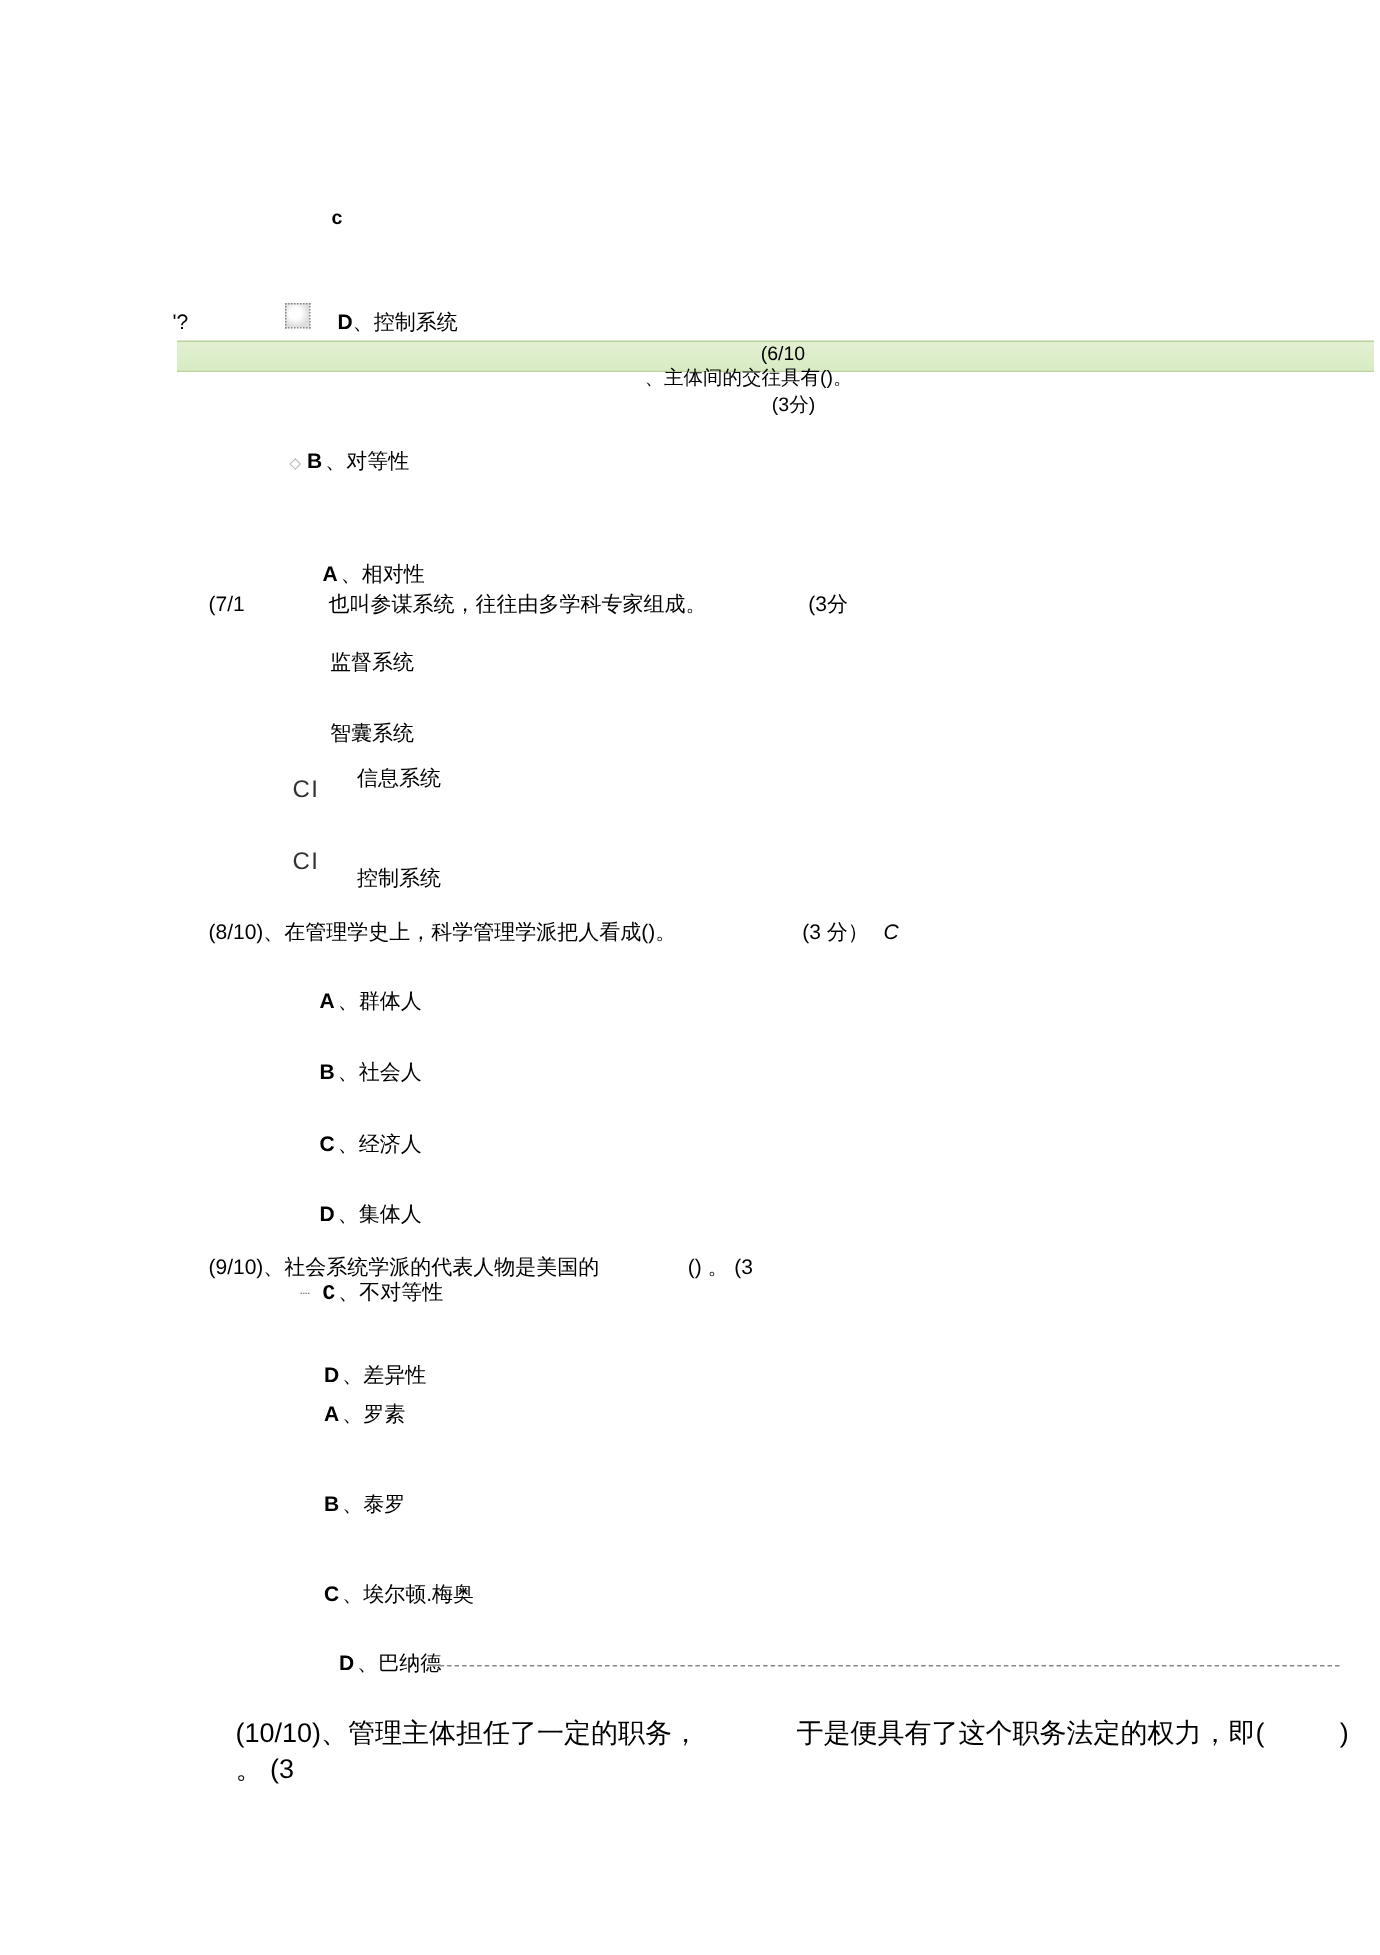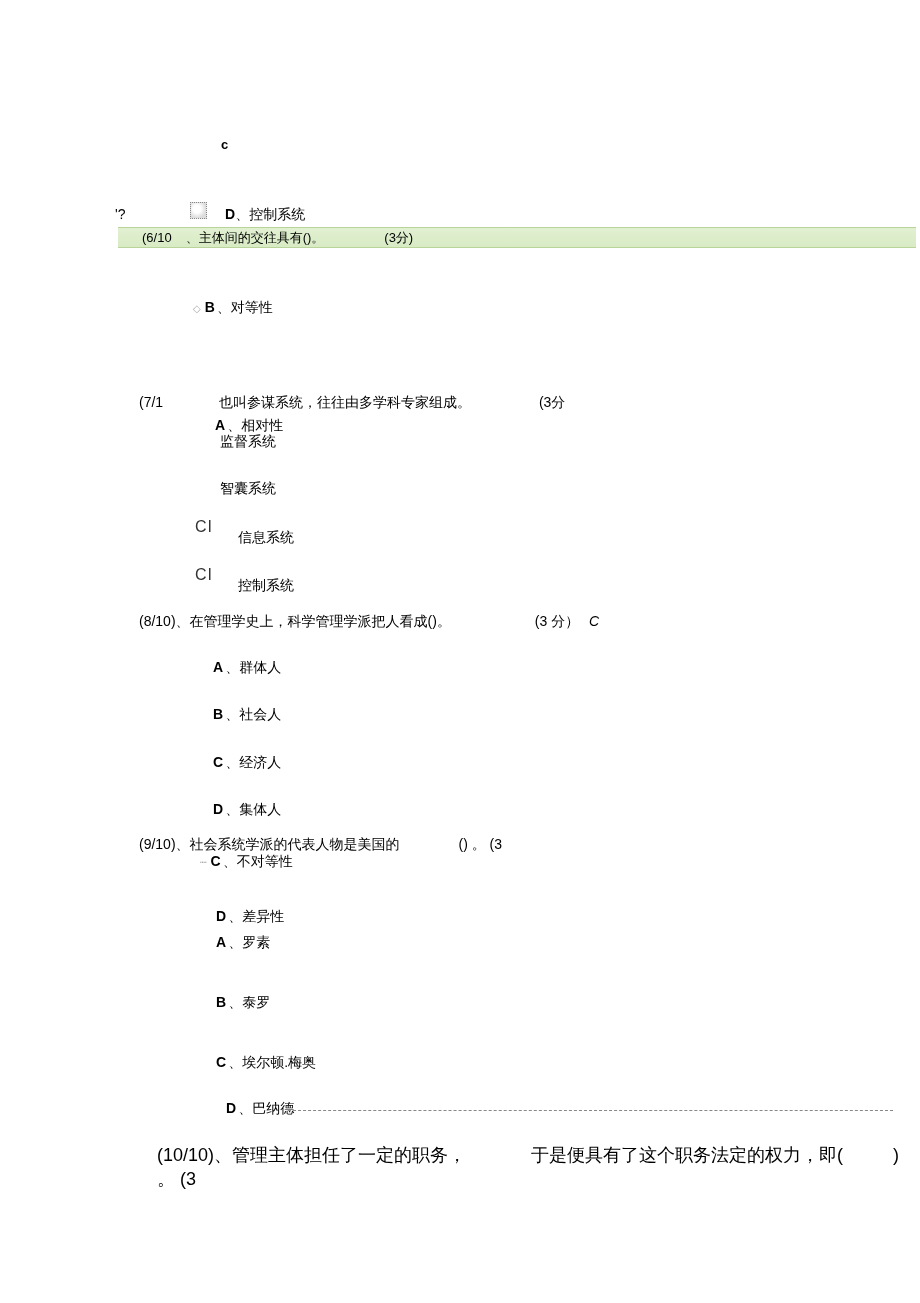--- a/index.html
+++ b/index.html
@@ -47,54 +47,55 @@
     top: 227px;
     width: 798px;
     height: 21px;
     background: linear-gradient(#e2f0d2, #d8ebc4);
     border-top: 1px solid #b8d49a;
     border-bottom: 1px solid #b8d49a;
     display: flex;
     align-items: center;
     padding-left: 24px;
     font-size: 13px;
+    flex-direction: column;
   }
   .q6-bar .num { margin-right: 14px; }
   .q6-bar .txt { margin-right: 60px; }
   .opt {
     position: absolute;
     font-size: 14px;
   }
   .opt .letter { font-weight: bold; margin-right: 2px; }
   .dot {
     color: #aaa;
     font-size: 10px;
     margin-right: 4px;
   }
   .q6-b { left: 193px; top: 299px; }
-  .q6-a { left: 215px; top: 374px; margin-top: 43px; }
+  .q6-a { left: 215px; top: 374px; }
   .q7-line1 { position: absolute; left: 139px; top: 394px; font-size: 14px; }
   .q7-line1 .num { margin-right: 52px; }
   .q7-line1 .points { margin-left: 64px; }
   .q7-optA { left: 220px; top: 433px; }
   .q7-optB { left: 220px; top: 480px; }
   .q7-ci1 { position: absolute; left: 195px; top: 518px; font-size: 16px; color: #333; letter-spacing: 1px;}
-  .q7-optC { left: 238px; top: 529px; }
+  .q7-optC { left: 238px; top: 510px; }
   .q7-ci2 { position: absolute; left: 195px; top: 566px; font-size: 16px; color: #333; letter-spacing: 1px;}
   .q7-optD { left: 238px; top: 577px; }
   .q8 { position: absolute; left: 139px; top: 613px; font-size: 14px; }
   .q8 .points { margin-left: 80px; }
   .q8 .ans { font-style: italic; margin-left: 6px; }
   .q8-a { left: 213px; top: 659px; }
   .q8-b { left: 213px; top: 706px; }
   .q8-c { left: 213px; top: 754px; }
   .q8-d { left: 213px; top: 801px; }
   .q9 { position: absolute; left: 139px; top: 836px; font-size: 14px; }
   .q9 .paren { margin-left: 55px; }
-  .q6-c { left: 200px; top: 853px; }
+  .q6-c { left: 200px; top: 853px; font-family: Liberation Mono, monospace; }
   .q6-d { left: 216px; top: 908px; }
   .q9-a { left: 216px; top: 934px; }
   .q9-b { left: 216px; top: 994px; text-align: right; }
   .q9-c { left: 216px; top: 1054px; }
   .q9-d { left: 216px; top: 1100px; padding-left: 10px; }
   .dashline {
     position: absolute;
     left: 288px;
     top: 1110px;
     width: 605px;

